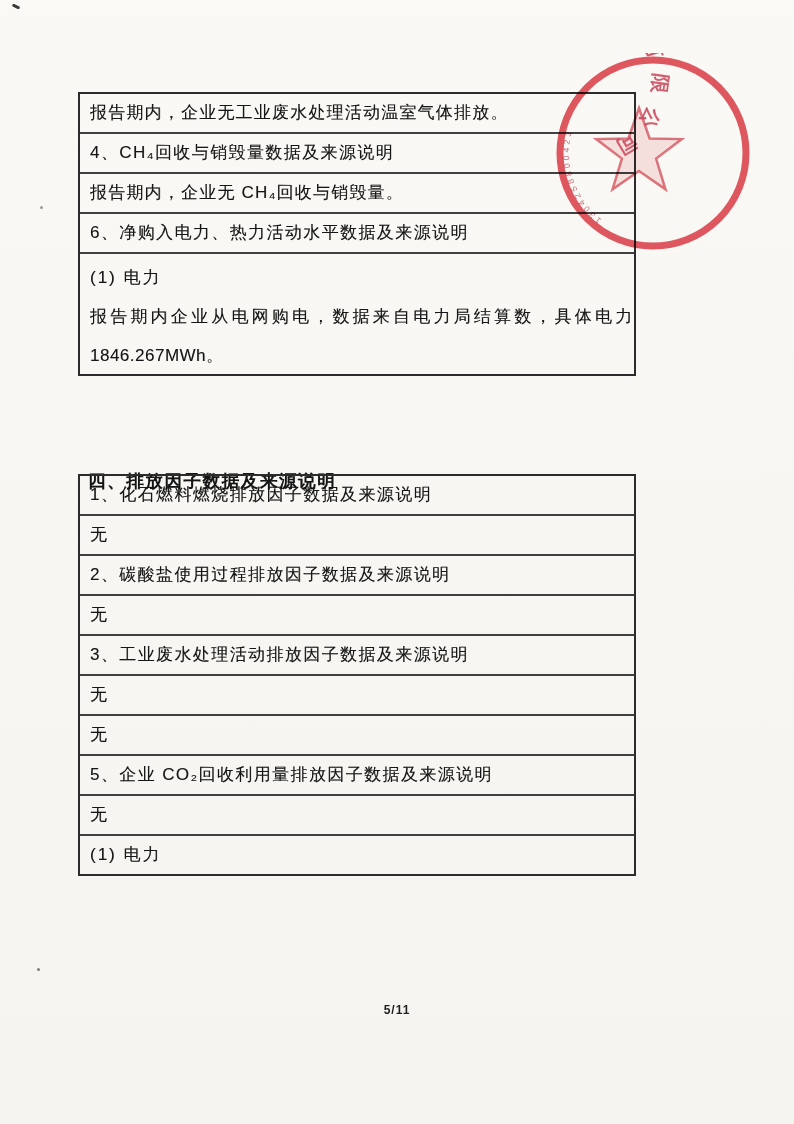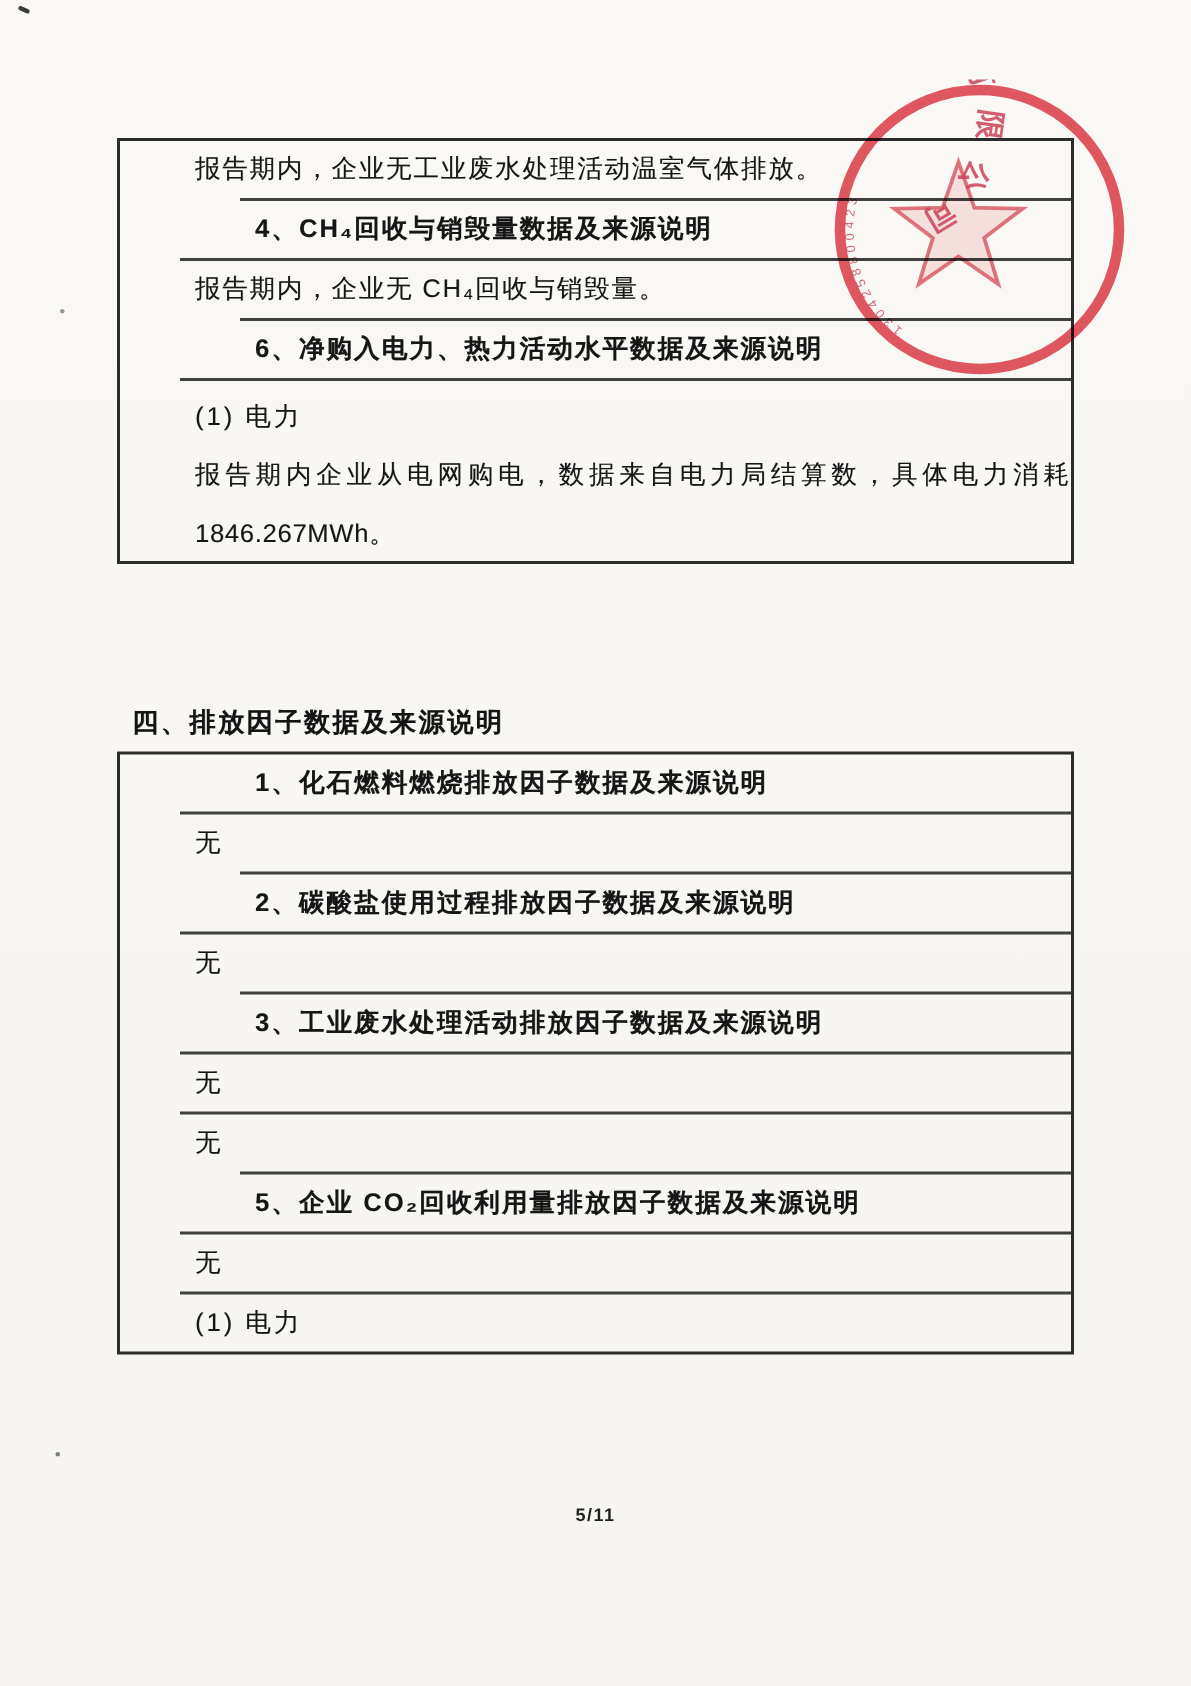--- a/index.html
+++ b/index.html
@@ -7,38 +7,37 @@
     width:794px;height:1124px;position:relative;overflow:hidden;
     background:#f6f5f1;
     font-family:"Liberation Sans","DejaVu Sans",sans-serif;
   }
   .page{
     position:absolute;inset:0;
     background:linear-gradient(180deg,#faf9f5 0%,#f7f6f2 55%,#f5f4f0 100%);
   }
   
   .tbl{
-    position:absolute;left:78px;width:638px;
+    position:absolute;left:78px;width:558px;
     border:2px solid #2c2c2c;
     box-sizing:border-box;
     background:transparent;
-    padding-left:40px;
   }
   .tbl1{top:92px;}
-  .tbl2{top:501px;}
+  .tbl2{top:474px;}
   .row{
     height:38px;line-height:38px;
     padding-left:10px;
     font-size:17px;color:#161616;
     letter-spacing:1.2px;white-space:nowrap;overflow:hidden;
     border-top:2px solid #404040;
     text-shadow:0.3px 0.3px 0 rgba(20,20,20,.35);
   }
   .row:first-child{border-top:none;}
-  .hdr{font-weight:bold;letter-spacing:1.4px;margin-left:40px;}
+  .hdr{font-weight:normal;letter-spacing:1.4px;}
   .cell-tall{
     height:122px;border-top:2px solid #404040;
     padding:4px 0 0 10px;box-sizing:border-box;
     font-size:17px;color:#161616;
     text-shadow:0.3px 0.3px 0 rgba(20,20,20,.35);
   }
   .cell-line{line-height:39px;white-space:nowrap;overflow:hidden;}
   .ls1{letter-spacing:2px;}
   .ls-wide{letter-spacing:3.2px;}
   .ls0{letter-spacing:.5px;}

